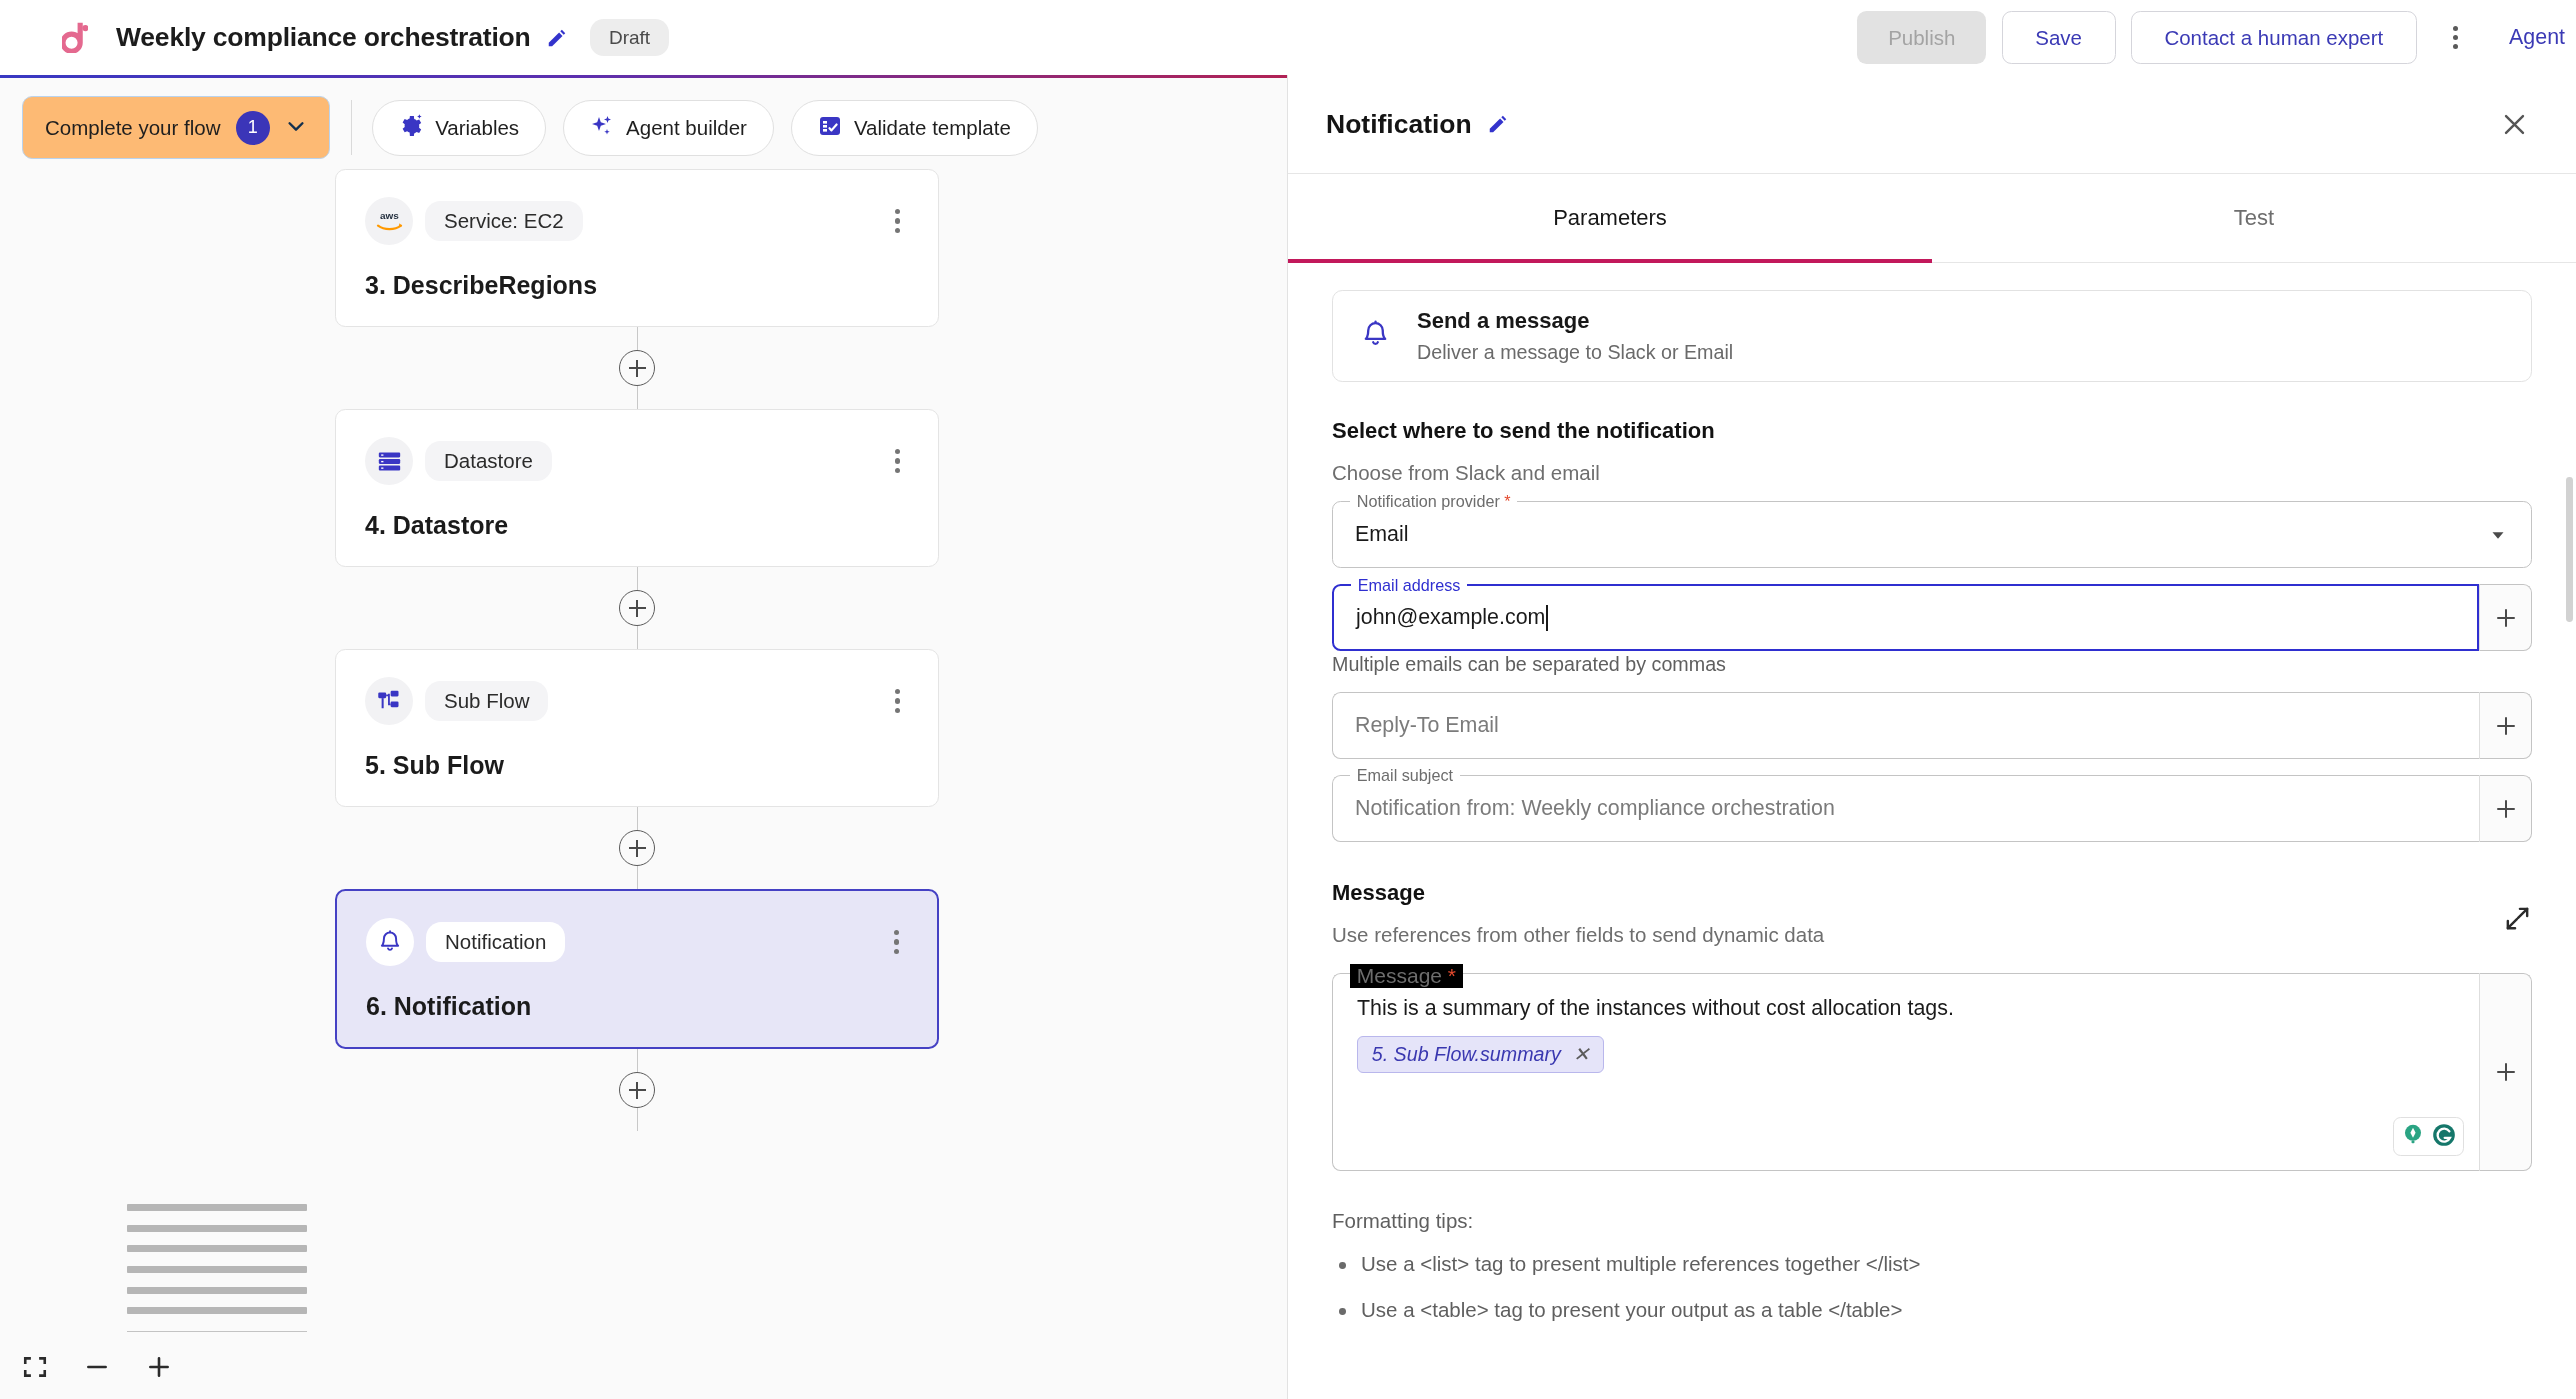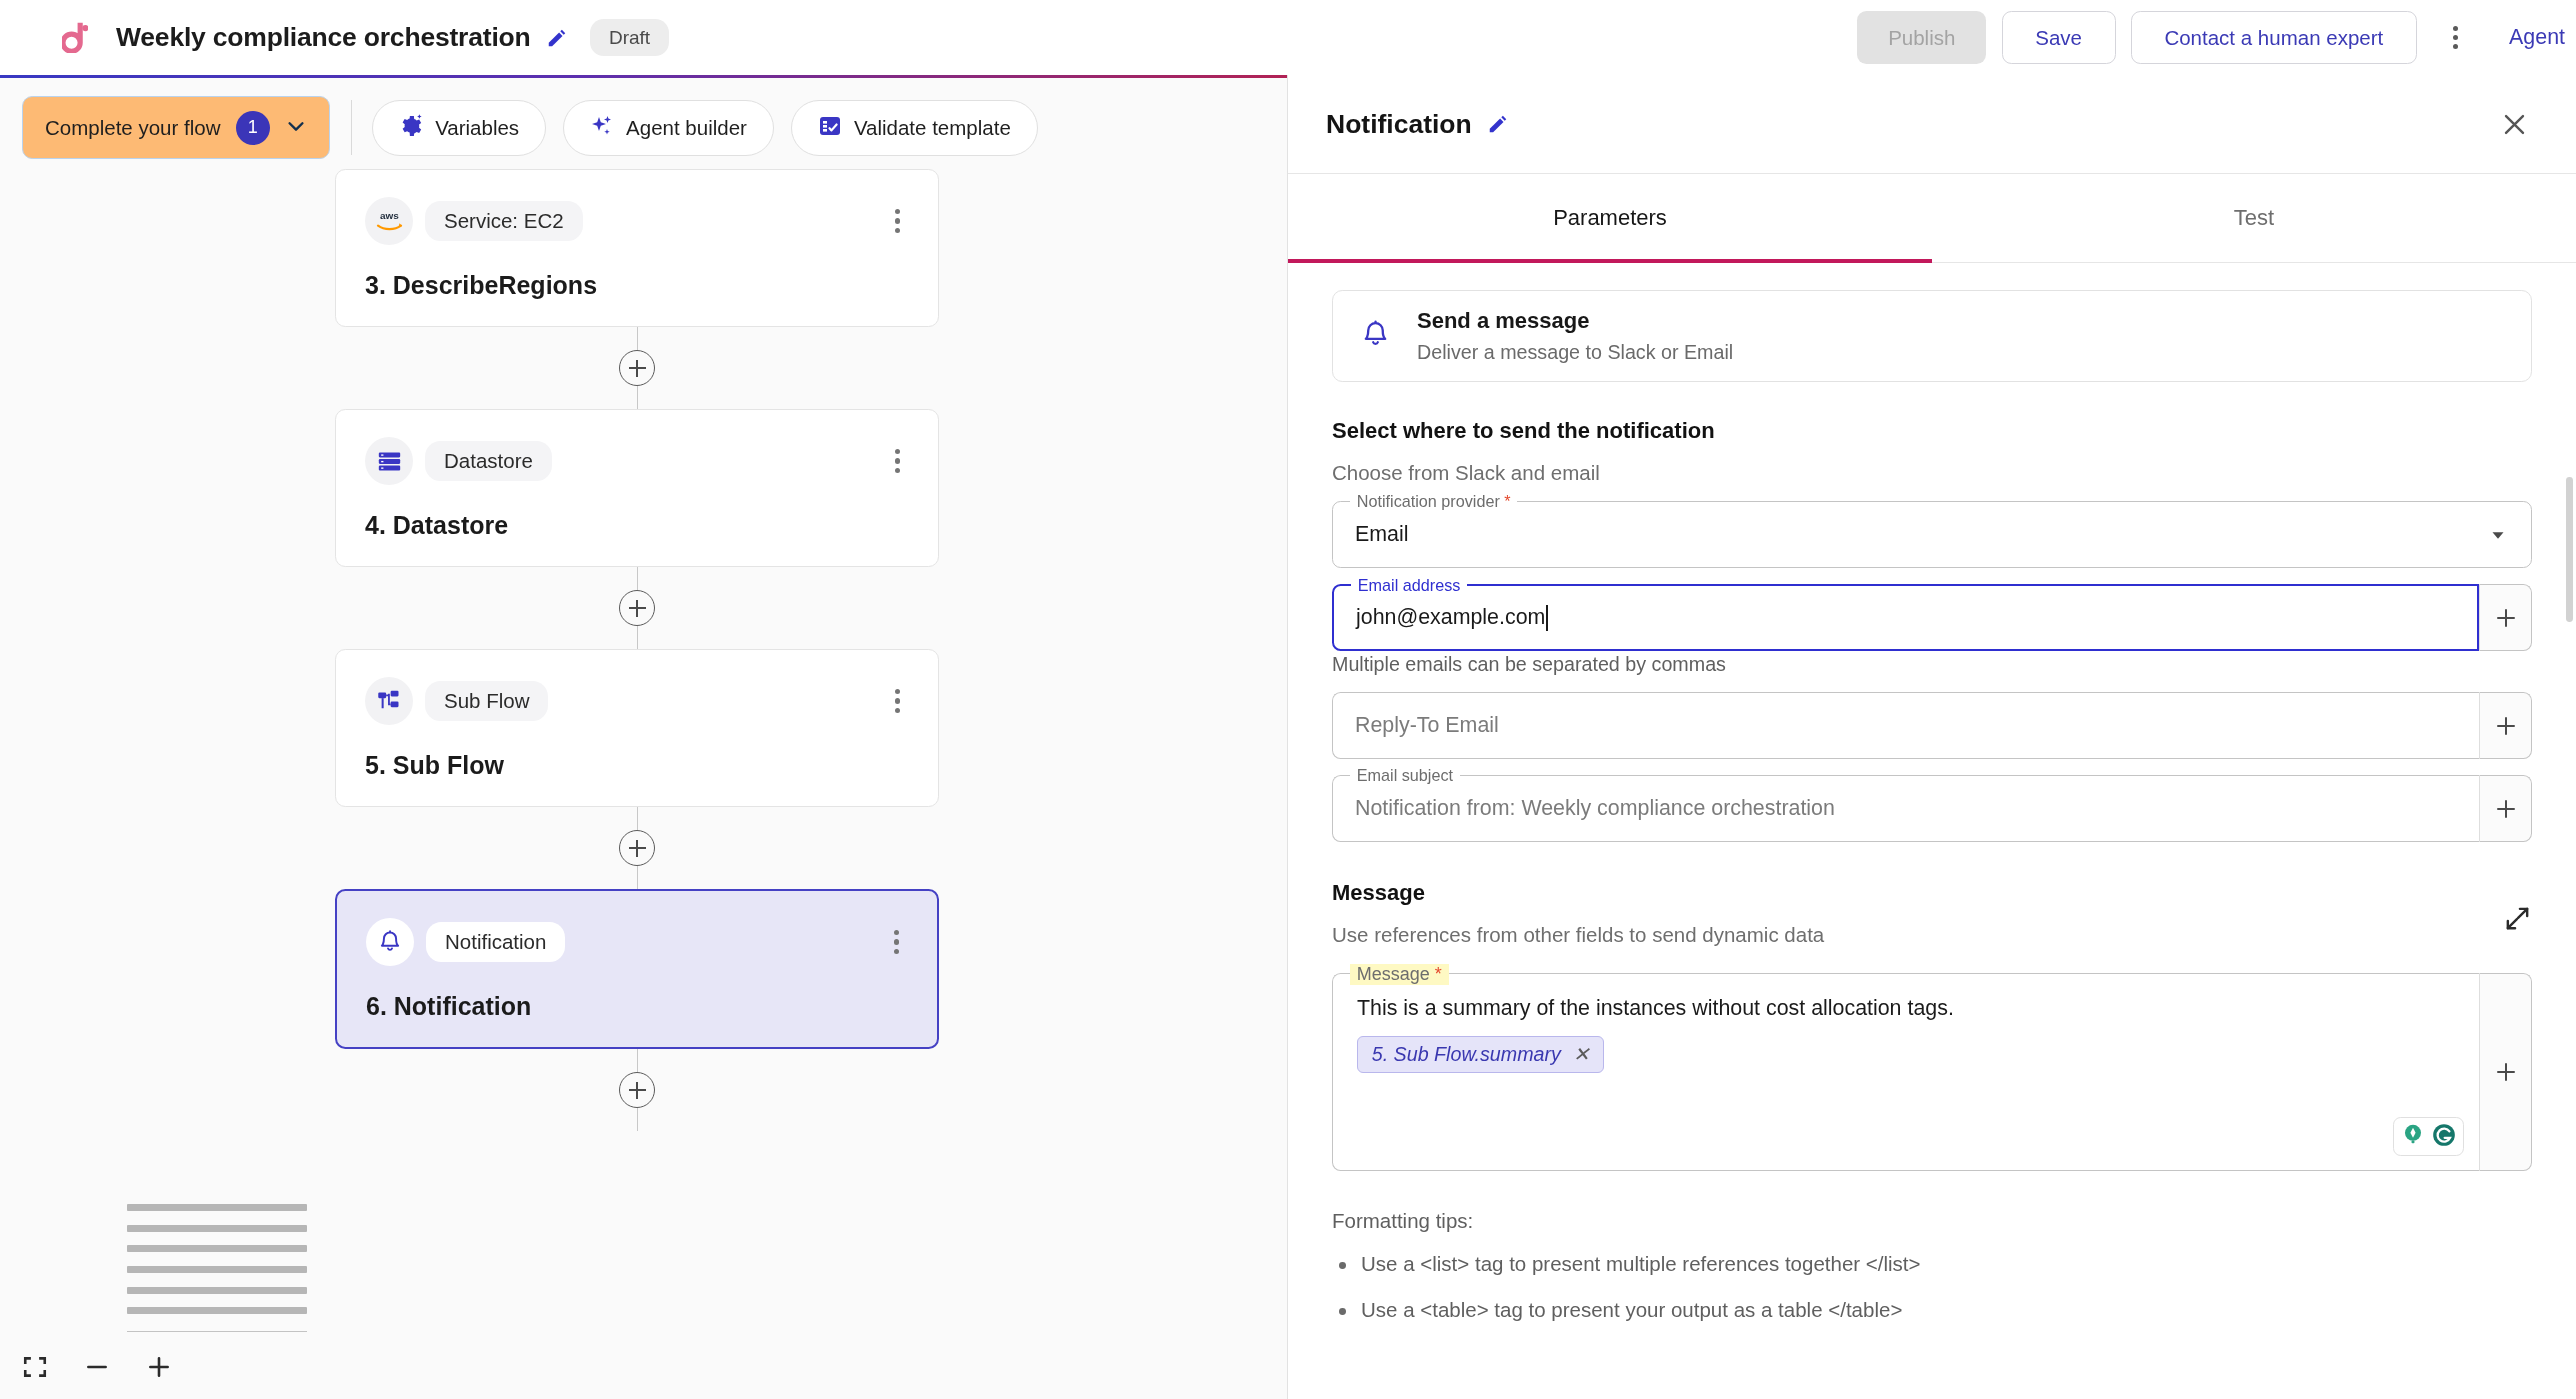--- a/index.html
+++ b/index.html
@@ -224,22 +224,22 @@
   .msg-head-row .mh-left { flex: 1; }
   .expand-icon { cursor: pointer; margin-top: 24px; }
 
   .msg-field { position: relative; margin-top: 26px; display: flex; }
   .msg-field .box {
     flex: 1; position: relative; border: 1.3px solid #c4c4c4; border-right: none;
     border-top-left-radius: 8.6px; border-bottom-left-radius: 8.6px;
     min-height: 198px; padding: 22px 24px 17px 24px; background: #fff;
   }
   .msg-field .legend {
-    position: absolute; top: -10.3px; left: 17px; background: #fef9c3; padding: 0 6.8px;
-    font-size: 18px; color: #6d6d6d;
+    position: absolute; top: -10.3px; left: 17px; background: #000000; padding: 0 6.8px;
+    font-size: 21px; color: #6d6d6d;
   }
   .msg-field .legend .req { color: #e44a2e; }
   .msg-text { font-size: 21.4px; color: #1b1b1b; }
   .ref-chip {
     display: inline-flex; align-items: center; gap: 12px; margin-top: 15.4px;
     background: #e5e4f9; border: 1.1px solid #b9b7ec; border-radius: 6px;
     padding: 6px 13.7px; font-size: 19.7px; color: #3a38b0; font-style: italic;
   }
   .ref-chip .chip-x { cursor: pointer; color: #5b5b5b; font-size: 19.7px; }
   .msg-field .addon {

